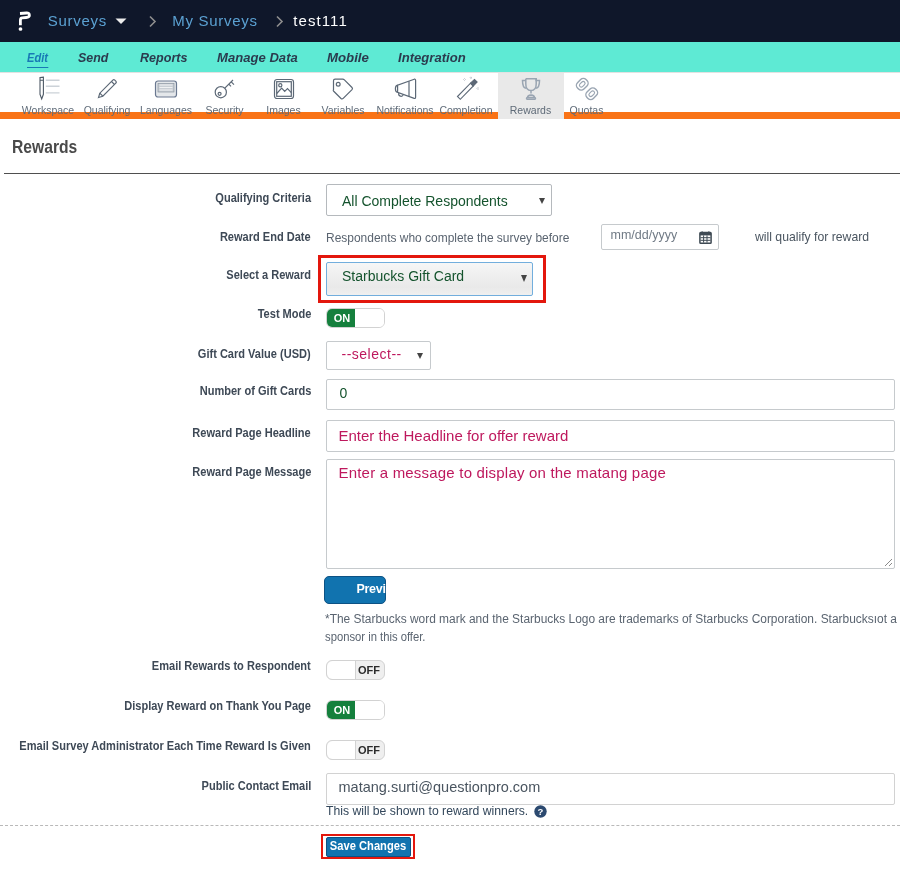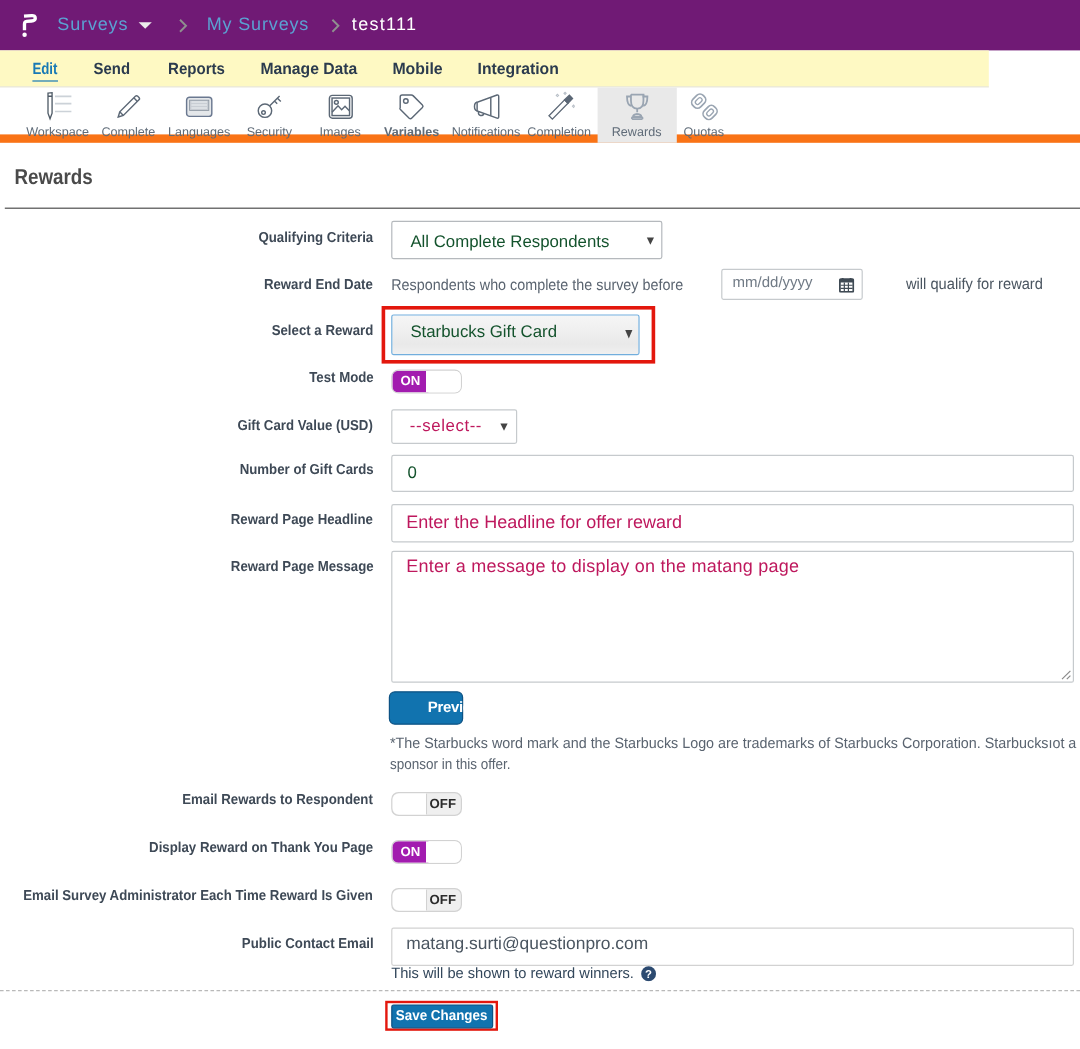--- a/index.html
+++ b/index.html
@@ -2,26 +2,26 @@
 <html><head>
 <meta charset="utf-8">
 <style>
   * { margin:0; padding:0; box-sizing:border-box; }
   html,body { width:900px; height:874px; overflow:hidden; background:#fff; }
   body { font-family:"Liberation Sans", sans-serif; }
   #page { position:relative; width:900px; height:874px; background:#fff; overflow:hidden; }
   .abs { position:absolute; }
 
   
-  #topbar { position:absolute; left:0; top:0; width:900px; height:42px; background:#701a75; }
+  #topbar { position:absolute; left:0; top:0; width:900px; height:42px; background:#0f172a; }
   .crumb-blue { position:absolute; color:#5ba1d2; font-size:15px; letter-spacing:0.7px; white-space:nowrap; }
   .crumb-white { position:absolute; color:#ffffff; font-size:15px; letter-spacing:1.1px; white-space:nowrap; }
 
   
-  #menubar { position:absolute; left:0; top:42px; width:824px; height:31px; background:#fef9c3; border-bottom:1px solid #e2e2e2; }
+  #menubar { position:absolute; left:0; top:42px; width:900px; height:31px; background:#5eead4; border-bottom:1px solid #e2e2e2;font-style:italic; }
   .menu-item { position:absolute; top:8px; font-size:13.5px; font-weight:bold; color:#2b3b4e; white-space:nowrap; transform-origin:left center; }
 
   
   #toolbar { position:absolute; left:0; top:73px; width:900px; height:46px; background:#fff; border-bottom:7px solid #f97316; }
   .tool { position:absolute; top:0; height:46px; text-align:center; }
   .tool .ticon { position:absolute; top:3px; left:50%; transform:translateX(-50%); }
   .tool .tlabel { position:absolute; top:31px; width:100%; left:0; font-size:10.5px; color:#5f6b78; white-space:nowrap; text-align:center; }
   #rewardsbg { position:absolute; left:498px; top:0; width:66px; height:46px; background:#e9e9e9; }
 
   
@@ -31,21 +31,21 @@
   
   .flabel { position:absolute; right:589px; font-size:12px; font-weight:bold; color:#3e4956; white-space:nowrap; transform:scaleX(0.92); transform-origin:100% 50%; }
 
   
   .ctl { position:absolute; background:#fff; border:1px solid #c6cacd; border-radius:2px; }
   .seltext { position:absolute; font-size:14px; color:#14532d; white-space:nowrap; }
   .arrow { position:absolute; width:0; height:0; border-left:4.5px solid transparent; border-right:4.5px solid transparent; border-top:6px solid #444; }
   .ghost { color:#be185d; }
 
   .toggle { position:absolute; width:59px; height:20px; border:1px solid #d2d2d2; border-radius:6px; overflow:hidden; background:#fff; font-size:11px; font-weight:bold; }
-  .toggle .on { position:absolute; left:0; top:0; width:30px; height:100%; background:#a21caf; color:#fff; text-align:center; line-height:19px; }
+  .toggle .on { position:absolute; left:0; top:0; width:30px; height:100%; background:#15803d; color:#fff; text-align:center; line-height:19px; }
   .toggle .onknob { position:absolute; right:0; top:0; width:29px; height:100%; background:#fff; }
   .toggle.off { background:#efefef; }
   .toggle .offknob { position:absolute; left:0; top:0; width:29px; height:100%; background:#fff; border-right:1px solid #d2d2d2; border-radius:6px 0 0 6px; }
   .toggle .offtxt { position:absolute; right:0; top:0; width:30px; height:100%; color:#2b2b2b; text-align:center; line-height:19px; }
 
   .btn { position:absolute; background:#1173af; border:1.5px solid #0d5284; border-radius:5px; color:#fff; font-weight:bold; text-align:center; }
 
   .redbox { position:absolute; border:3px solid #e3170d; }
   .note { position:absolute; font-size:12.5px; color:#5a6470; white-space:nowrap; transform-origin:left center; }
 </style>
@@ -88,21 +88,21 @@
         <path d="M5.0 1.6 L8.4 1.2 L8.4 18.3 L6.7 23 L5.0 18.3 Z M5.0 4.2 L8.4 4.2" stroke="#4e5a66" stroke-width="1.1"></path>
         <path d="M10.8 4.3 H24.5 M10.8 10.3 H24.5 M10.8 16.9 H24.5" stroke="#ccd2d8" stroke-width="1.4"></path>
       </svg>
       <div class="tlabel">Workspace</div>
     </div>
     <div class="tool" style="left:72px; width:70px;">
       <svg class="ticon" width="26" height="26" viewBox="0 0 26 26" fill="none" stroke="#5c6876" stroke-width="1.2">
         <path d="M4.5 21.5 L8.8 20.2 L21.8 7.2 Q22.8 6.2 21.8 5.2 L20.8 4.2 Q19.8 3.2 18.8 4.2 L5.8 17.2 Z"></path>
         <path d="M5.8 17.2 L8.8 20.2 M17.5 5.5 L20.5 8.5"></path>
       </svg>
-      <div class="tlabel">Complete</div>
+      <div class="tlabel">Qualifying</div>
     </div>
     <div class="tool" style="left:131px; width:70px;">
       <svg class="ticon" width="26" height="26" viewBox="0 0 26 26">
         <rect x="2.5" y="5" width="21" height="16" rx="2.5" fill="#e4e7ea" stroke="#6a7890" stroke-width="1.2"></rect>
         <rect x="5" y="7.5" width="16" height="8.5" fill="#c9ced4" stroke="#8b95a0" stroke-width="0.7"></rect>
         <path d="M6.5 9 h13 M6.5 11.5 h13 M6.5 14 h13" stroke="#f0f1f3" stroke-width="1"></path>
       </svg>
       <div class="tlabel">Languages</div>
     </div>
     <div class="tool" style="left:189.5px; width:70px;">
@@ -115,21 +115,21 @@
     </div>
     <div class="tool" style="left:248.5px; width:70px;">
       <svg class="ticon" width="26" height="26" viewBox="0 0 26 26" fill="none" stroke="#5c6876" stroke-width="1.2">
         <rect x="3.5" y="3.5" width="19" height="19" rx="2.5"></rect>
         <rect x="5.7" y="5.7" width="14.6" height="14.6"></rect>
         <circle cx="9.3" cy="9.3" r="1.6"></circle>
         <path d="M5.7 17.5 L10.7 12.2 L13.7 15.4 L16.5 12.6 L20.3 16.6"></path>
       </svg>
       <div class="tlabel">Images</div>
     </div>
-    <div class="tool" style="left:308px; width:70px;font-weight:bold;">
+    <div class="tool" style="left:308px; width:70px;">
       <svg class="ticon" width="26" height="26" viewBox="0 0 26 26" fill="none" stroke="#5c6876" stroke-width="1.2">
         <path d="M3.5 13.7 Q3 14.4 3.5 15 L11 22.5 Q12.1 23.5 13.2 22.4 L22 13.6 Q23 12.5 22 11.5 L14.4 3.9 Q13.7 3.2 12.7 3.2 L5.1 3.2 Q3.5 3.2 3.5 4.8 Z"></path>
         <circle cx="8.2" cy="8.2" r="1.9"></circle>
       </svg>
       <div class="tlabel">Variables</div>
     </div>
     <div class="tool" style="left:370px; width:70px;">
       <svg class="ticon" width="26" height="26" viewBox="0 0 26 26" fill="none" stroke="#5c6876" stroke-width="1.2">
         <path d="M22.2 3.2 Q23.6 2.8 23.6 4.6 V21 Q23.6 22.8 22.2 22.4 L5.6 16.4 V9.2 Z"></path>
         <path d="M5.6 9.2 Q3.4 9.6 3.4 12.8 Q3.4 16 5.6 16.4 M17 5.2 V20.4"></path>

